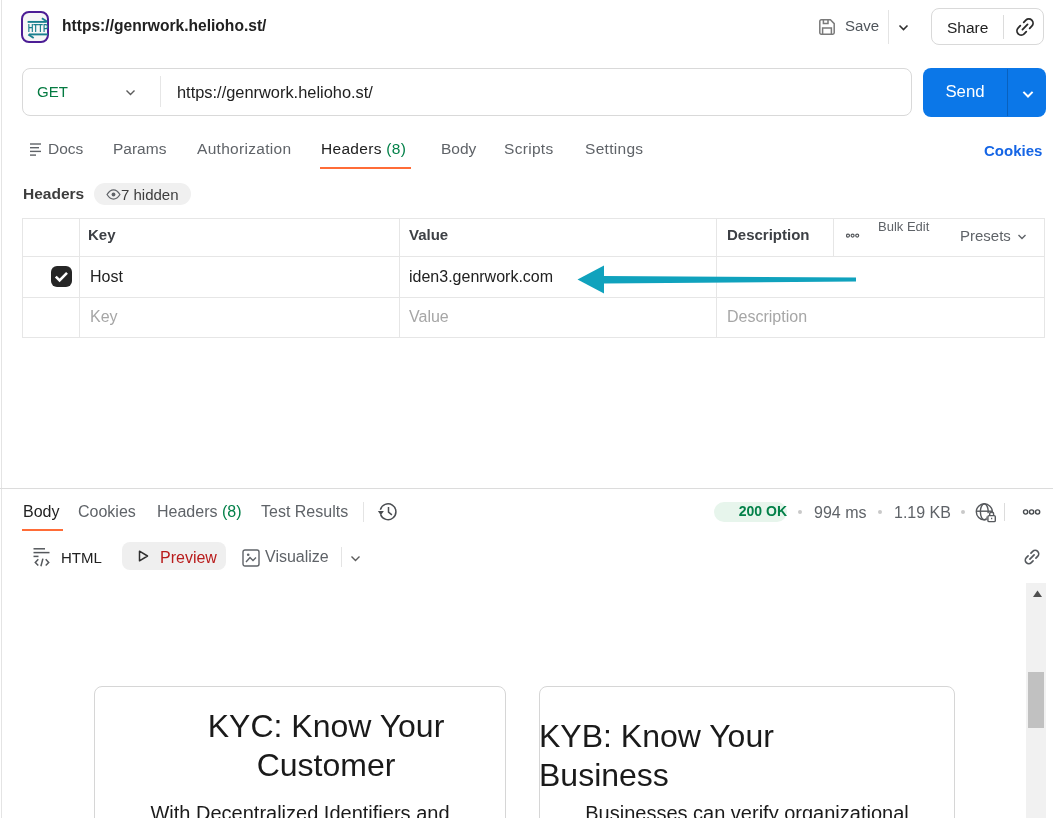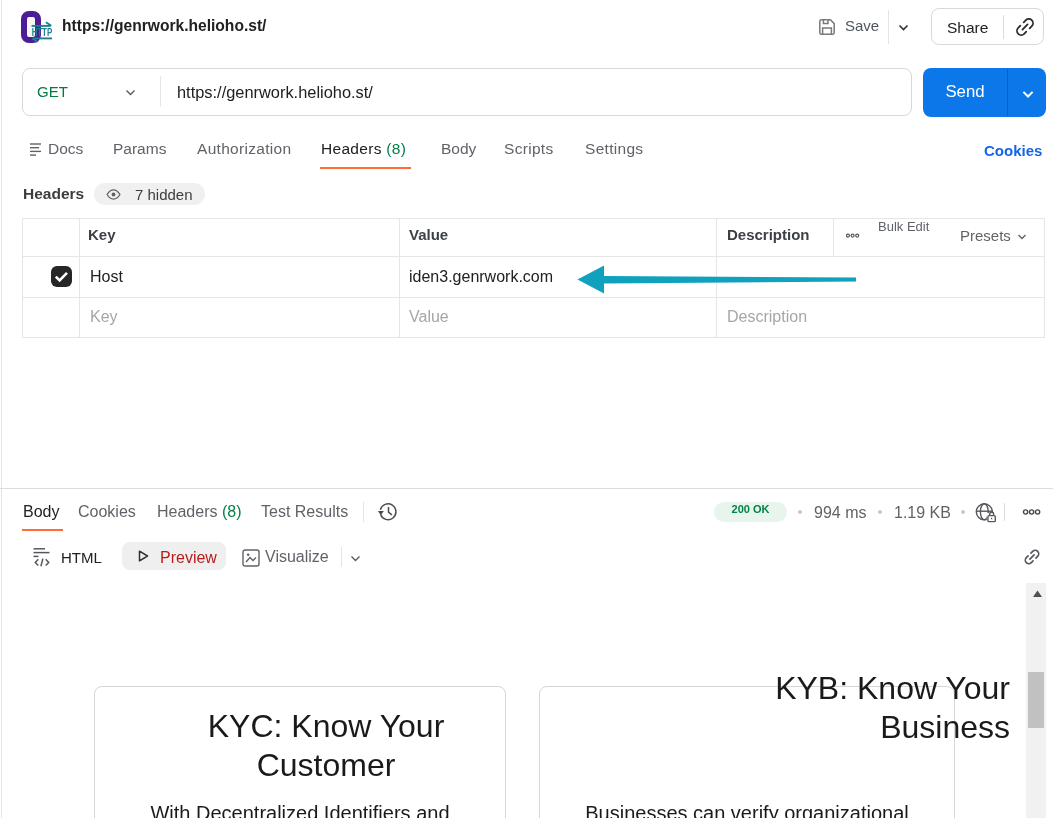--- a/index.html
+++ b/index.html
@@ -6,21 +6,21 @@
 html,body{width:1053px;height:818px;overflow:hidden}
 body{font-family:"Liberation Sans",sans-serif;background:#fff;position:relative;color:#212121}
 .abs{position:absolute;line-height:1;white-space:nowrap}
 .gray{color:#5f6368}
 </style>
 </head>
 <body>
 
 <div class="abs" style="left:1px;top:0;width:1px;height:818px;background:#e4e4e4"></div>
 
-<div class="abs" style="left:21px;top:11px;width:20px;height:32px;background:#f6f6f6;border:6px solid #4c1d95;border-radius:8px">
+<div class="abs" style="left:21px;top:11px;width:28px;height:32px;background:#f6f6f6;border:2px solid #4c1d95;border-radius:8px">
 <svg width="32" height="32" viewBox="0 0 32 32" style="position:absolute;left:-1px;top:-1px">
   <g stroke="#1a7f8e" fill="none" stroke-width="1.9">
     <path d="M5.6 9.9 H24.6"></path>
     <path d="M19.9 6.3 L25.3 9.8"></path>
     <path d="M26 22.4 H7"></path>
     <path d="M11.7 26 L6.3 22.5"></path>
   </g>
   <text x="15.9" y="19.9" text-anchor="middle" fill="#1a7f8e" font-size="10.5" font-weight="bold" font-family="Liberation Sans" textLength="20.5" lengthAdjust="spacingAndGlyphs">HTTP</text>
 </svg>
 </div>
@@ -75,21 +75,21 @@
 <div class="abs gray" style="left:113px;top:141px;font-size:15.5px">Params</div>
 <div class="abs gray" style="left:197px;top:141px;font-size:15.5px;letter-spacing:0.3px">Authorization</div>
 <div class="abs" style="left:321px;top:141px;font-size:15.5px;color:#212121;letter-spacing:0.3px">Headers <span style="color:#038149">(8)</span></div>
 <div class="abs gray" style="left:441px;top:141px;font-size:15.5px">Body</div>
 <div class="abs gray" style="left:504px;top:141px;font-size:15.5px;letter-spacing:0.3px">Scripts</div>
 <div class="abs gray" style="left:585px;top:141px;font-size:15.5px;letter-spacing:0.3px">Settings</div>
 <div class="abs" style="left:320px;top:167px;width:91px;height:2px;background:#ff6c37"></div>
 <div class="abs" style="left:984px;top:143px;font-size:15px;font-weight:bold;color:#1565e5">Cookies</div>
 
 <div class="abs" style="left:23px;top:186px;font-size:15.5px;font-weight:bold;color:#3d3d3d">Headers</div>
-<div class="abs" style="left:94px;top:183px;height:22px;border-radius:11px;background:#f0f0f0;padding:0 12px;display:flex;align-items:center;gap:14px">
+<div class="abs" style="left:94px;top:183px;height:22px;border-radius:11px;background:#f0f0f0;padding:0 12px;display:flex;align-items:center;gap:0">
   <svg width="15" height="15" viewBox="0 0 14 14">
       <path d="M1 7 C3 3.8 5 2.7 7 2.7 C9 2.7 11 3.8 13 7 C11 10.2 9 11.3 7 11.3 C5 11.3 3 10.2 1 7 Z" fill="none" stroke="#5f6368" stroke-width="1.2"></path>
       <circle cx="7" cy="7" r="1.8" fill="#5f6368"></circle>
     </svg>
   <span style="font-size:15px;color:#3d3d3d;line-height:1">7 hidden</span>
 </div>
 
 <div class="abs" style="left:22px;top:218px;width:1023px;height:120px;border:1px solid #e6e6e6"></div>
 
 <div class="abs" style="left:79px;top:218px;width:1px;height:120px;background:#e6e6e6"></div>
@@ -137,21 +137,21 @@
 <div class="abs gray" style="left:157px;top:504px;font-size:16px">Headers <span style="color:#038149">(8)</span></div>
 <div class="abs gray" style="left:261px;top:504px;font-size:16px">Test Results</div>
 <div class="abs" style="left:22px;top:529px;width:41px;height:2px;background:#ff6c37"></div>
 <div class="abs" style="left:363px;top:502px;width:1px;height:20px;background:#e4e4e4"></div>
 <svg class="abs" style="left:376px;top:501px" width="24" height="24" viewBox="0 0 24 24">
   <path d="M4.37 8.76 A7.9 7.9 0 1 1 4.58 13.5" fill="none" stroke="#4a4d51" stroke-width="1.5"></path>
   <path d="M1.9 9.9 L7.9 10.1 L4.8 14.2 Z" fill="#4a4d51"></path>
   <path d="M12.5 6 V11.2 L15.9 13.9" fill="none" stroke="#4a4d51" stroke-width="1.5"></path>
 </svg>
 <div class="abs" style="left:714px;top:502px;width:73px;height:20px;border-radius:10px;background:#e7f5ec"></div>
-<div class="abs" style="left:714px;top:504px;width:73px;text-align:center;font-size:11px;font-weight:bold;color:#038149">200 OK</div>
+<div class="abs" style="left:714px;top:504px;width:73px;text-align:right;font-size:14px;font-weight:bold;color:#038149">200 OK</div>
 <div class="abs" style="left:798px;top:510px;width:4px;height:4px;border-radius:2px;background:#c9c9c9"></div>
 <div class="abs gray" style="left:814px;top:505px;font-size:16px">994 ms</div>
 <div class="abs" style="left:878px;top:510px;width:4px;height:4px;border-radius:2px;background:#c9c9c9"></div>
 <div class="abs gray" style="left:894px;top:505px;font-size:16px">1.19 KB</div>
 <div class="abs" style="left:961px;top:510px;width:4px;height:4px;border-radius:2px;background:#c9c9c9"></div>
 <svg class="abs" style="left:974px;top:501px" width="23" height="23" viewBox="0 0 23 23">
   <g fill="none" stroke="#55585c" stroke-width="1.4">
     <circle cx="10.3" cy="10.8" r="8"></circle>
     <path d="M2.3 10.2 H18.3"></path>
     <ellipse cx="10.3" cy="10.8" rx="3.9" ry="8"></ellipse>
@@ -201,20 +201,20 @@
     <path d="M9.6 7.8 H6.6 a4.2 4.2 0 0 0 0 8.4 h3"></path>
     <path d="M14.4 7.8 h3 a4.2 4.2 0 0 1 0 8.4 h-3"></path>
     <path d="M8.4 12 H15.6"></path>
   </g>
 </svg>
 
 <div class="abs" style="left:94px;top:686px;width:412px;height:200px;border:1px solid #d6d6d6;border-radius:8px"></div>
 <div class="abs" style="left:94px;top:707px;width:464px;text-align:center;font-size:32px;line-height:38.5px;color:#1a1a1a;white-space:normal">KYC: Know Your<br>Customer</div>
 <div class="abs" style="left:94px;top:803px;width:412px;text-align:center;font-size:20px;color:#1a1a1a">With Decentralized Identifiers and</div>
 <div class="abs" style="left:539px;top:686px;width:416px;height:200px;border:1px solid #d6d6d6;border-radius:8px"></div>
-<div class="abs" style="left:539px;top:669px;width:471px;text-align:right;font-size:32px;line-height:38.5px;color:#1a1a1a;white-space:normal">KYB: Know Your<br>Business</div>
+<div class="abs" style="left:539px;top:717px;width:471px;text-align:left;font-size:32px;line-height:38.5px;color:#1a1a1a;white-space:normal">KYB: Know Your<br>Business</div>
 <div class="abs" style="left:539px;top:803px;width:416px;text-align:center;font-size:20px;color:#1a1a1a">Businesses can verify organizational</div>
 
 <div class="abs" style="left:1026px;top:583px;width:20px;height:235px;background:#f1f1f1"></div>
 <svg class="abs" style="left:1032px;top:589px" width="11" height="10" viewBox="0 0 11 10">
     <path d="M5.5 1.5 L10 8 H1 Z" fill="#505050"></path>
   </svg>
 <div class="abs" style="left:1028px;top:672px;width:16px;height:56px;background:#c1c1c1"></div>
 
 </body></html>

